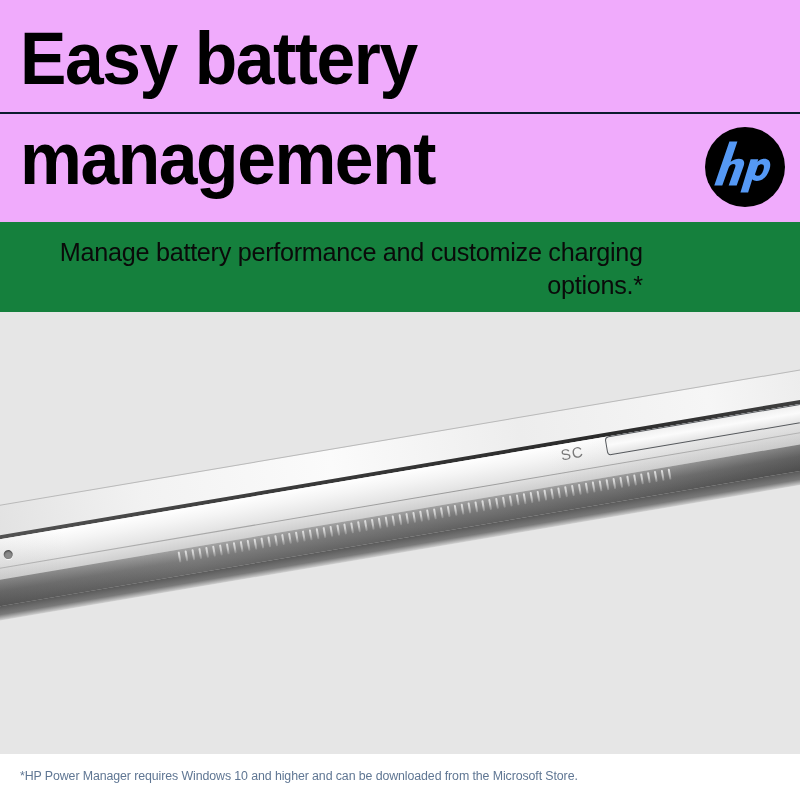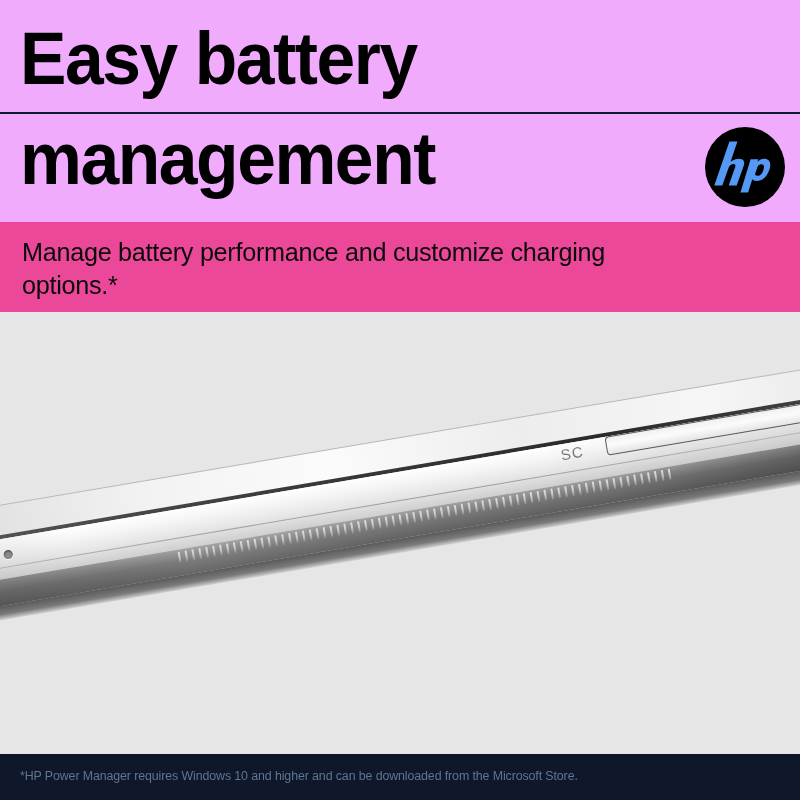--- a/index.html
+++ b/index.html
@@ -52,21 +52,22 @@
     position:absolute;
     left:705px; top:127px;
     width:80px; height:80px;
   }
   .hp-logo svg { display:block; width:80px; height:80px; }
 
   
   .subtitle-band {
     position:absolute; left:0; top:222px;
     width:800px; height:90px;
-    background:#ec4899;
+    background:#15803d;
+    text-align:right;
   }
   .subtitle {
     position:absolute;
     left:22px; top:14px;
     width:640px;
     color:#0a0a0a;
     font-family:"Liberation Sans", sans-serif;
     font-weight:400;
     font-size:26px;
     line-height:33px;
@@ -198,21 +199,21 @@
     width:300px; height:19px;
     border:1.5px solid #55585c;
     border-radius:4px;
     background:linear-gradient(to bottom,#f0f0f0,#fbfbfb 45%,#e4e4e4);
   }
 
   
   .footer-band {
     position:absolute; left:0; top:754px;
     width:800px; height:46px;
-    background:#0f172a;
+    background:#ffffff;
   }
   .footer-text {
     position:absolute;
     left:20px; top:15px;
     color:#5f7693;
     font-family:"Liberation Sans", sans-serif;
     font-size:12.5px;
     letter-spacing:-0.1px;
     white-space:nowrap;
     transform:scaleX(0.99);

